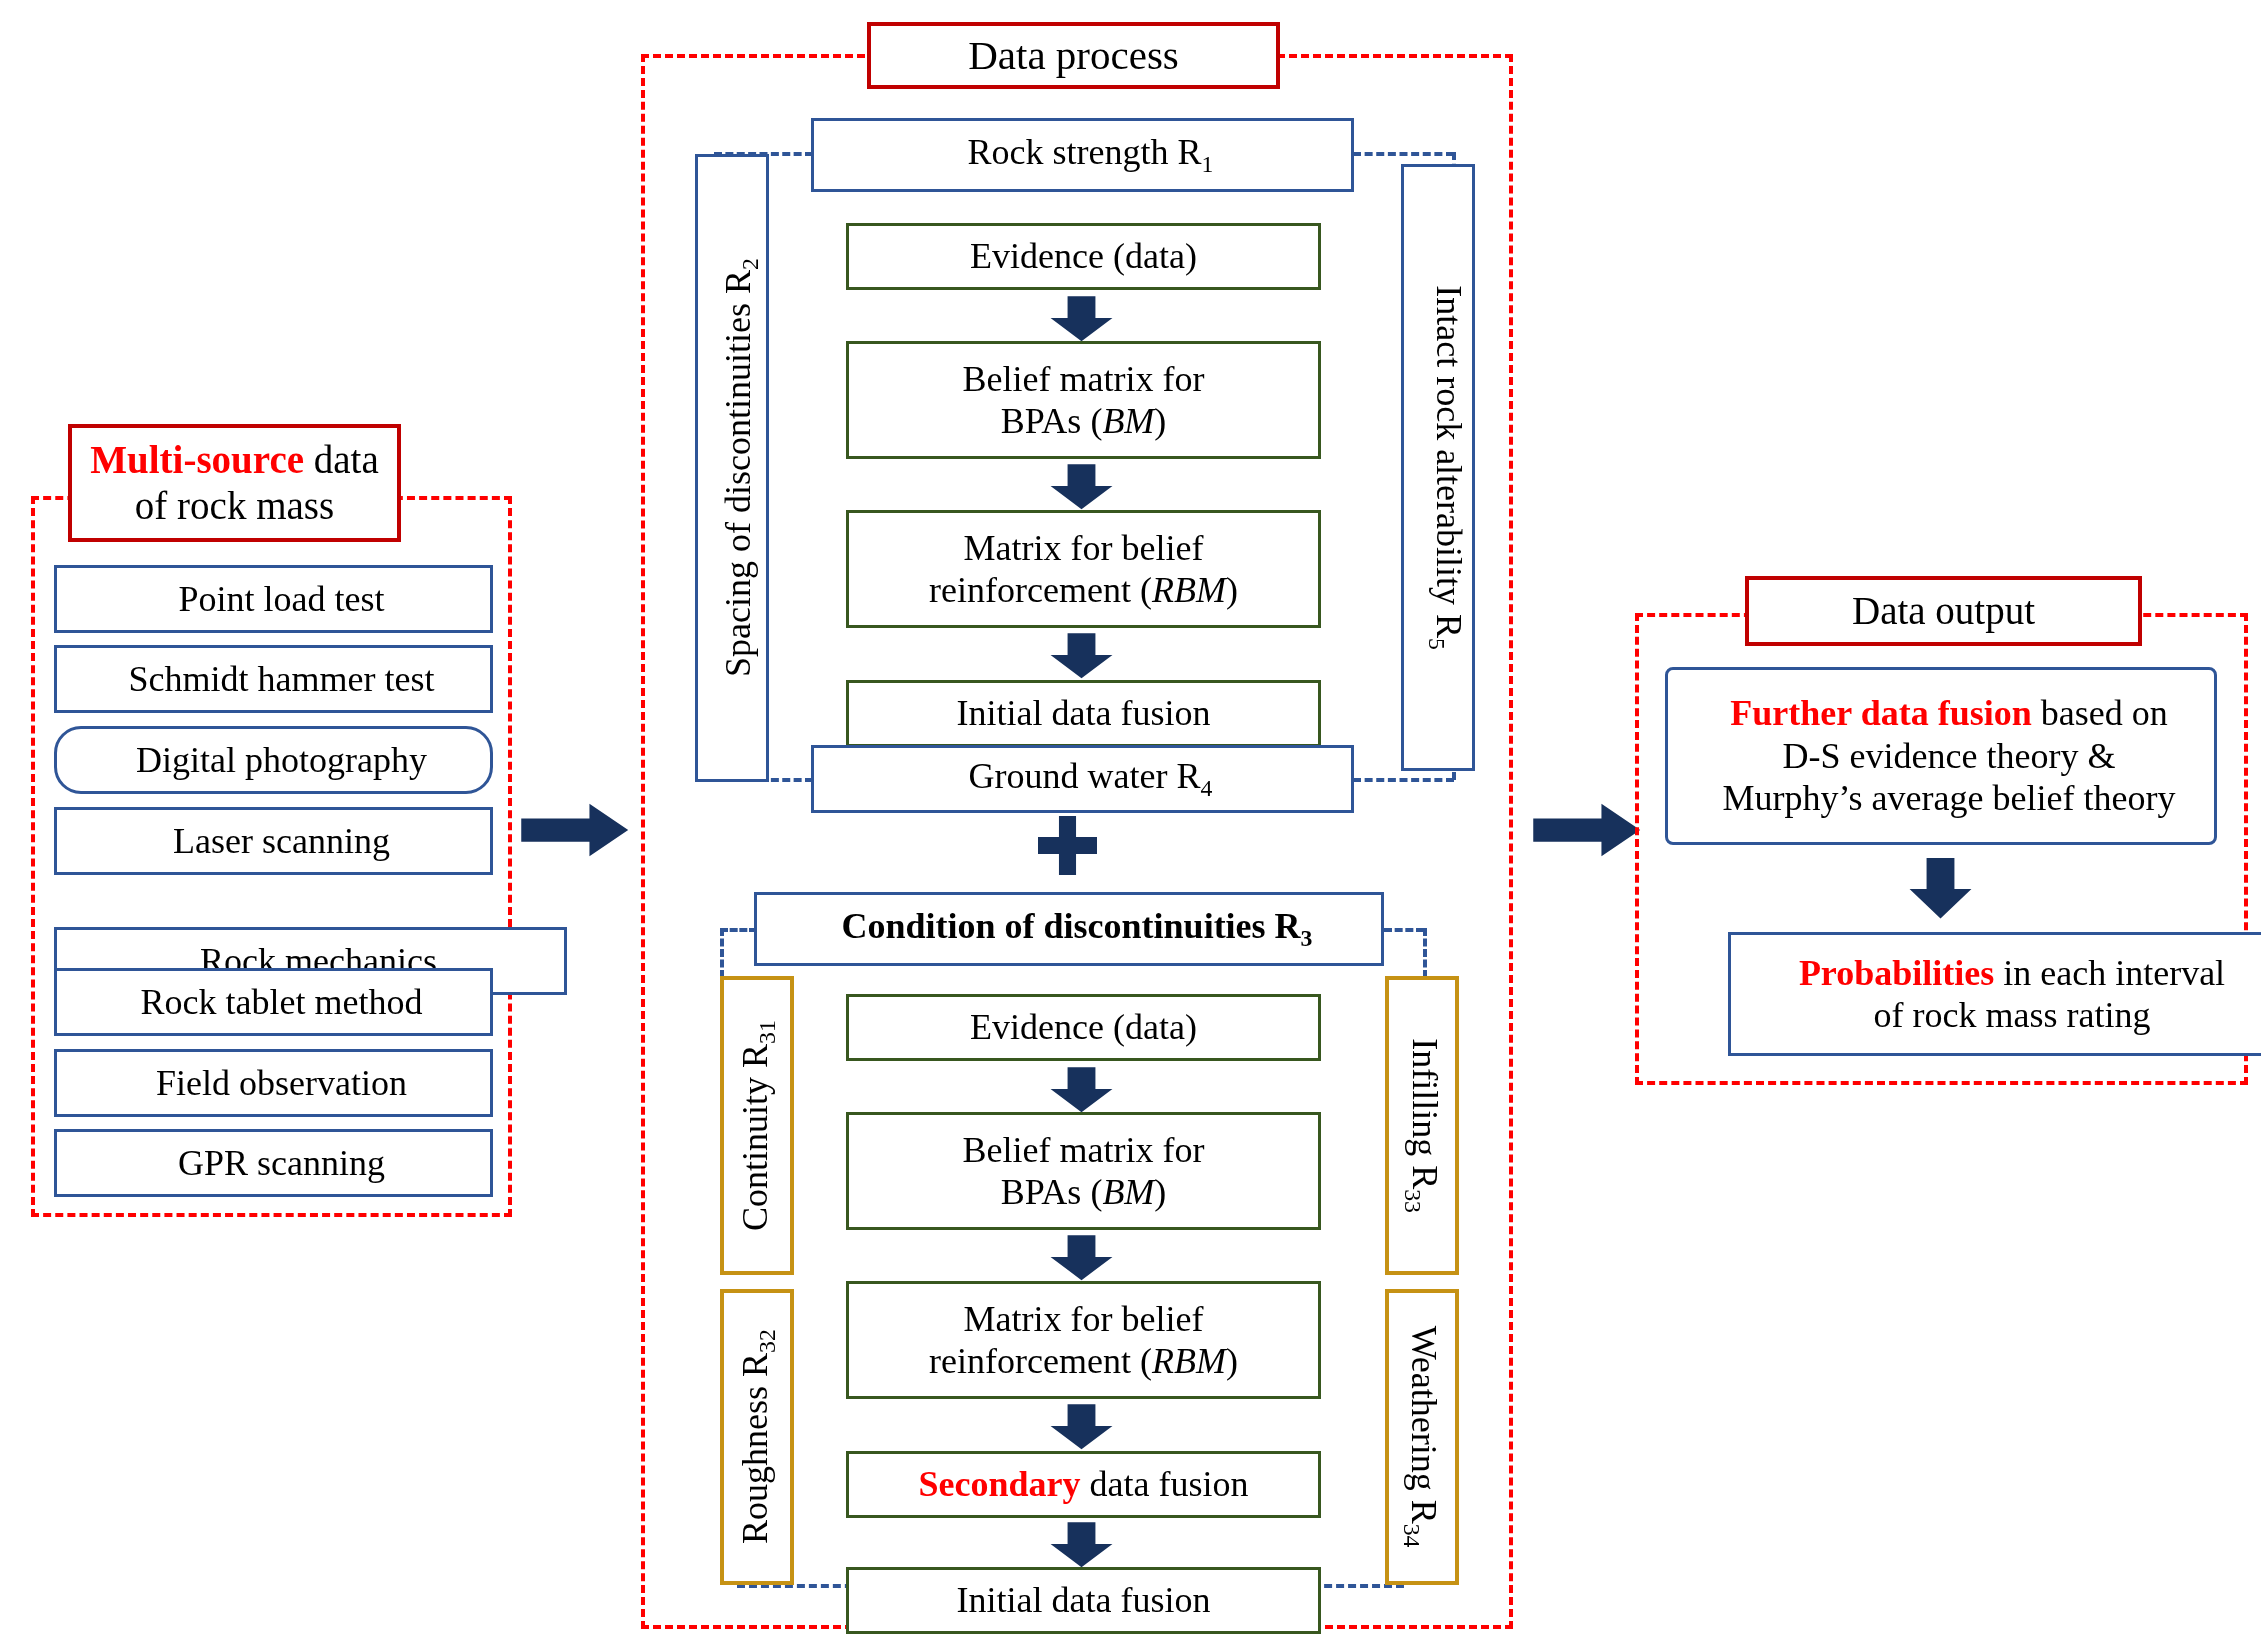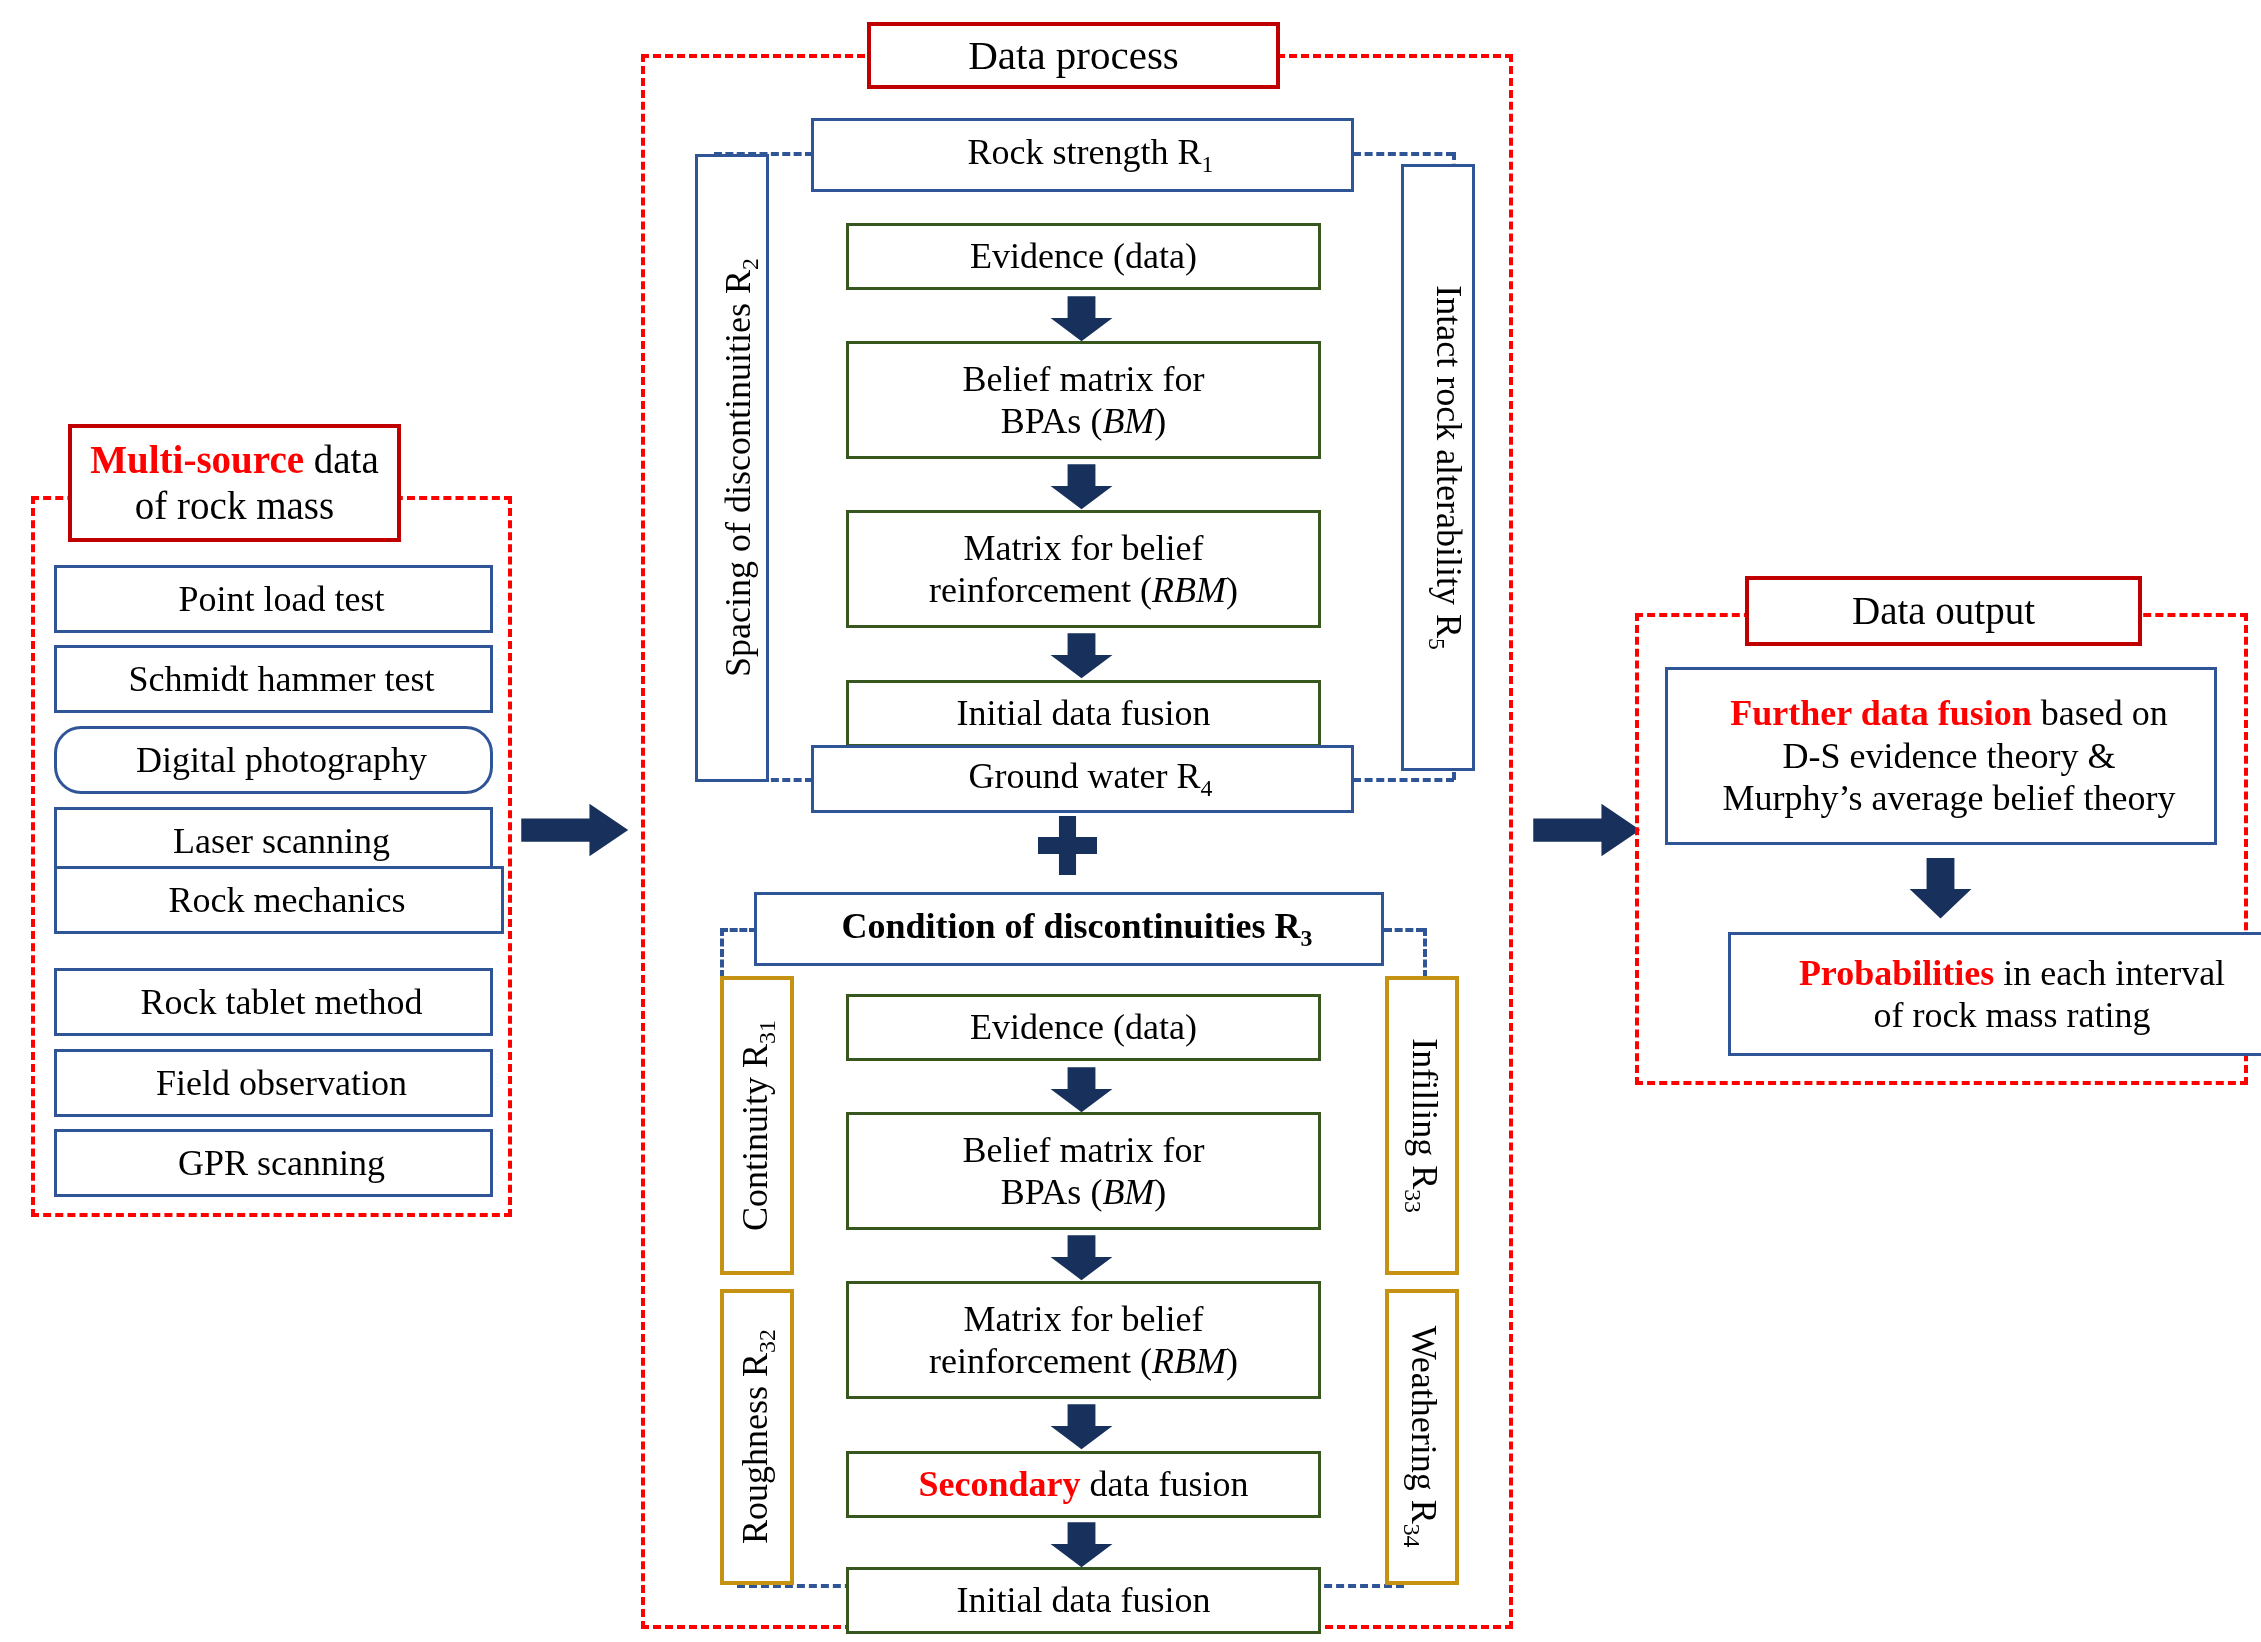--- a/index.html
+++ b/index.html
@@ -110,21 +110,21 @@
   </div>
   <div class="box box-blue" style="left:54px; top:645px; width:439px; height:68px;">
     <span>Schmidt hammer test</span>
   </div>
   <div class="box box-blue" style="left:54px; top:726px; width:439px; height:68px;border-radius:27px;">
     <span>Digital photography</span>
   </div>
   <div class="box box-blue" style="left:54px; top:807px; width:439px; height:68px;">
     <span>Laser scanning</span>
   </div>
-  <div class="box box-blue" style="left:54px; top:866px; width:450px; height:68px;">
+  <div class="box box-blue" style="left:54px; top:927px; width:513px; height:68px;">
     <span>Rock mechanics</span>
   </div>
   <div class="box box-blue" style="left:54px; top:968px; width:439px; height:68px;">
     <span>Rock tablet method</span>
   </div>
   <div class="box box-blue" style="left:54px; top:1049px; width:439px; height:68px;">
     <span>Field observation</span>
   </div>
   <div class="box box-blue" style="left:54px; top:1129px; width:439px; height:68px;">
     <span>GPR scanning</span>
@@ -275,21 +275,21 @@
       <polygon points="0,25 88,25 88,6 138,40 88,74 88,55 0,55" fill="#17315c"></polygon>
     </svg>
   </div>
 
   <div class="dashdot-red" style="left:1635px; top:613px; width:613px; height:472px;"></div>
 
   <div class="box box-red" style="left:1745px; top:576px; width:397px; height:70px; font-size:39px;">
     <span>Data output</span>
   </div>
 
-  <div class="box box-blue" style="left:1665px; top:667px; width:552px; height:178px;">
+  <div class="box box-blue" style="left:1665px; top:667px; width:552px; height:178px;border-radius:8px;">
     <div>
       <div><span class="red-title">Further data fusion</span><span> based on</span></div>
       <div>D-S evidence theory &amp;</div>
       <div>Murphy’s average belief theory</div>
     </div>
   </div>
 
   <div class="arrow-down" style="left:1908px; top:858px; width:65px; height:62px;">
     <svg width="65" height="62" viewBox="0 0 84 80">
       <polygon points="24,0 60,0 60,40 82,40 42,78 2,40 24,40" fill="#17315c"></polygon>

